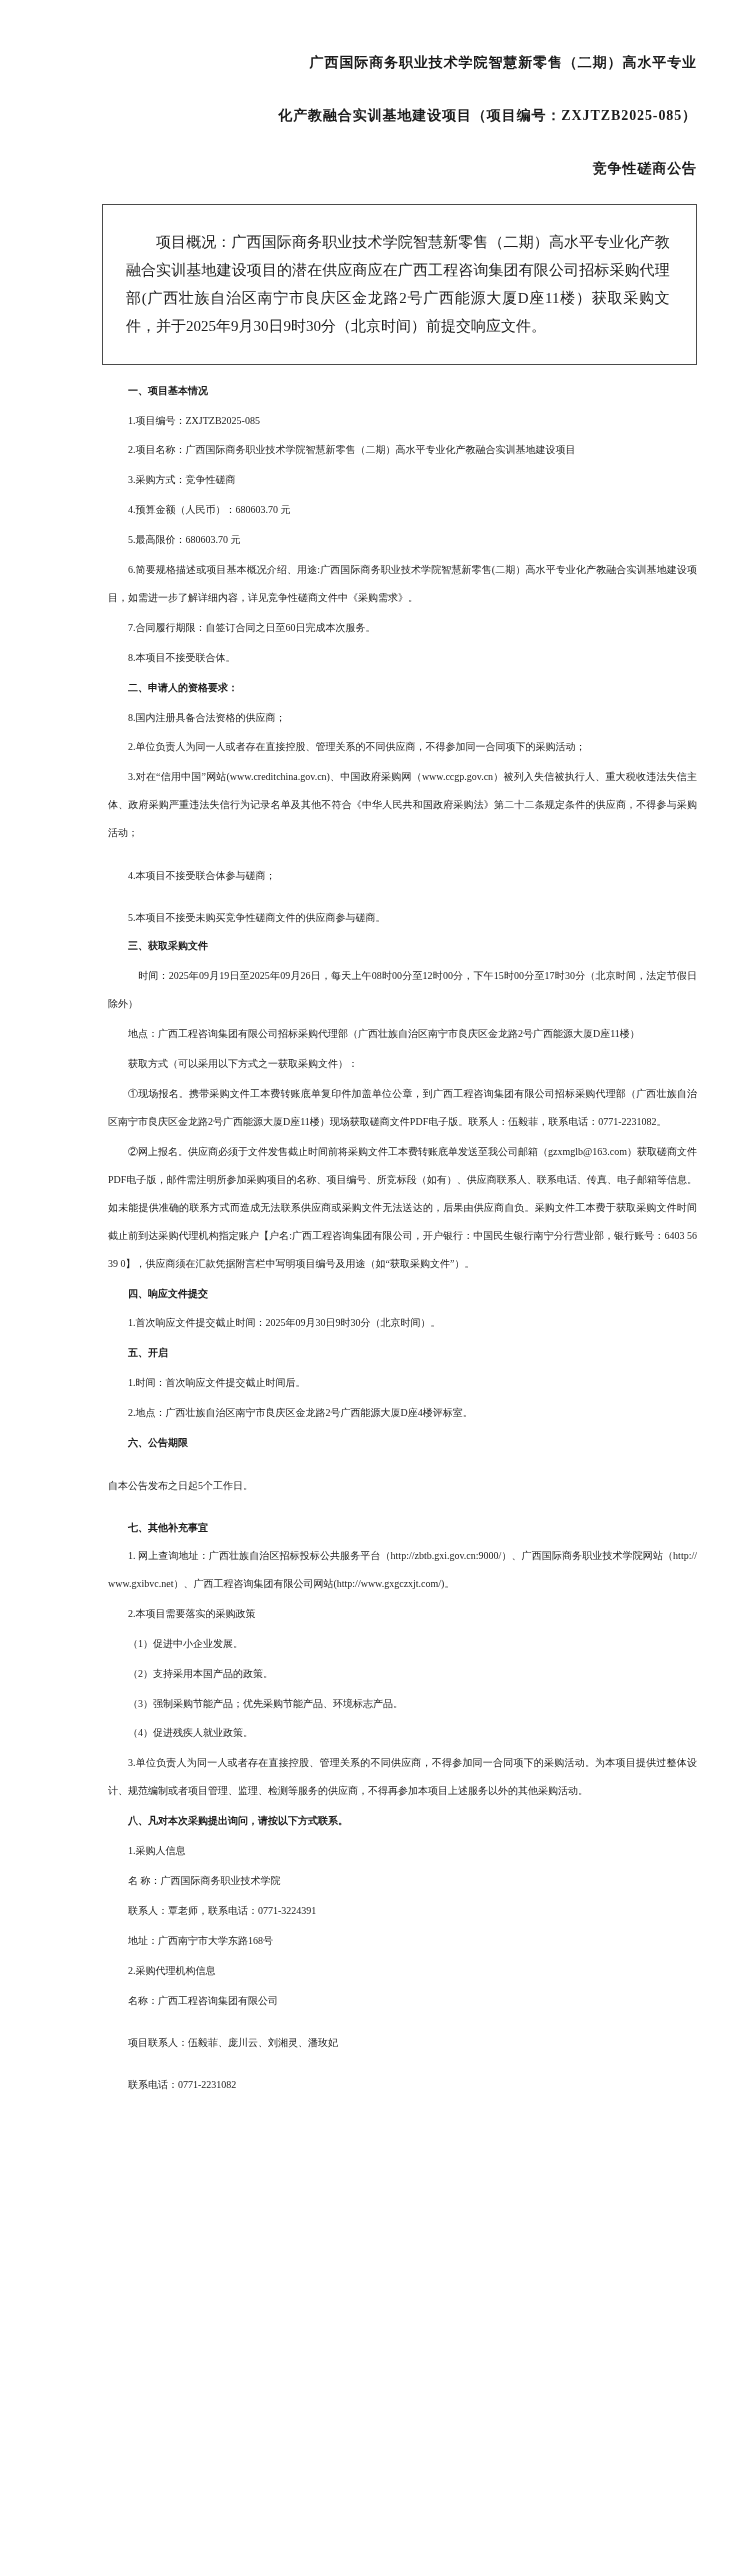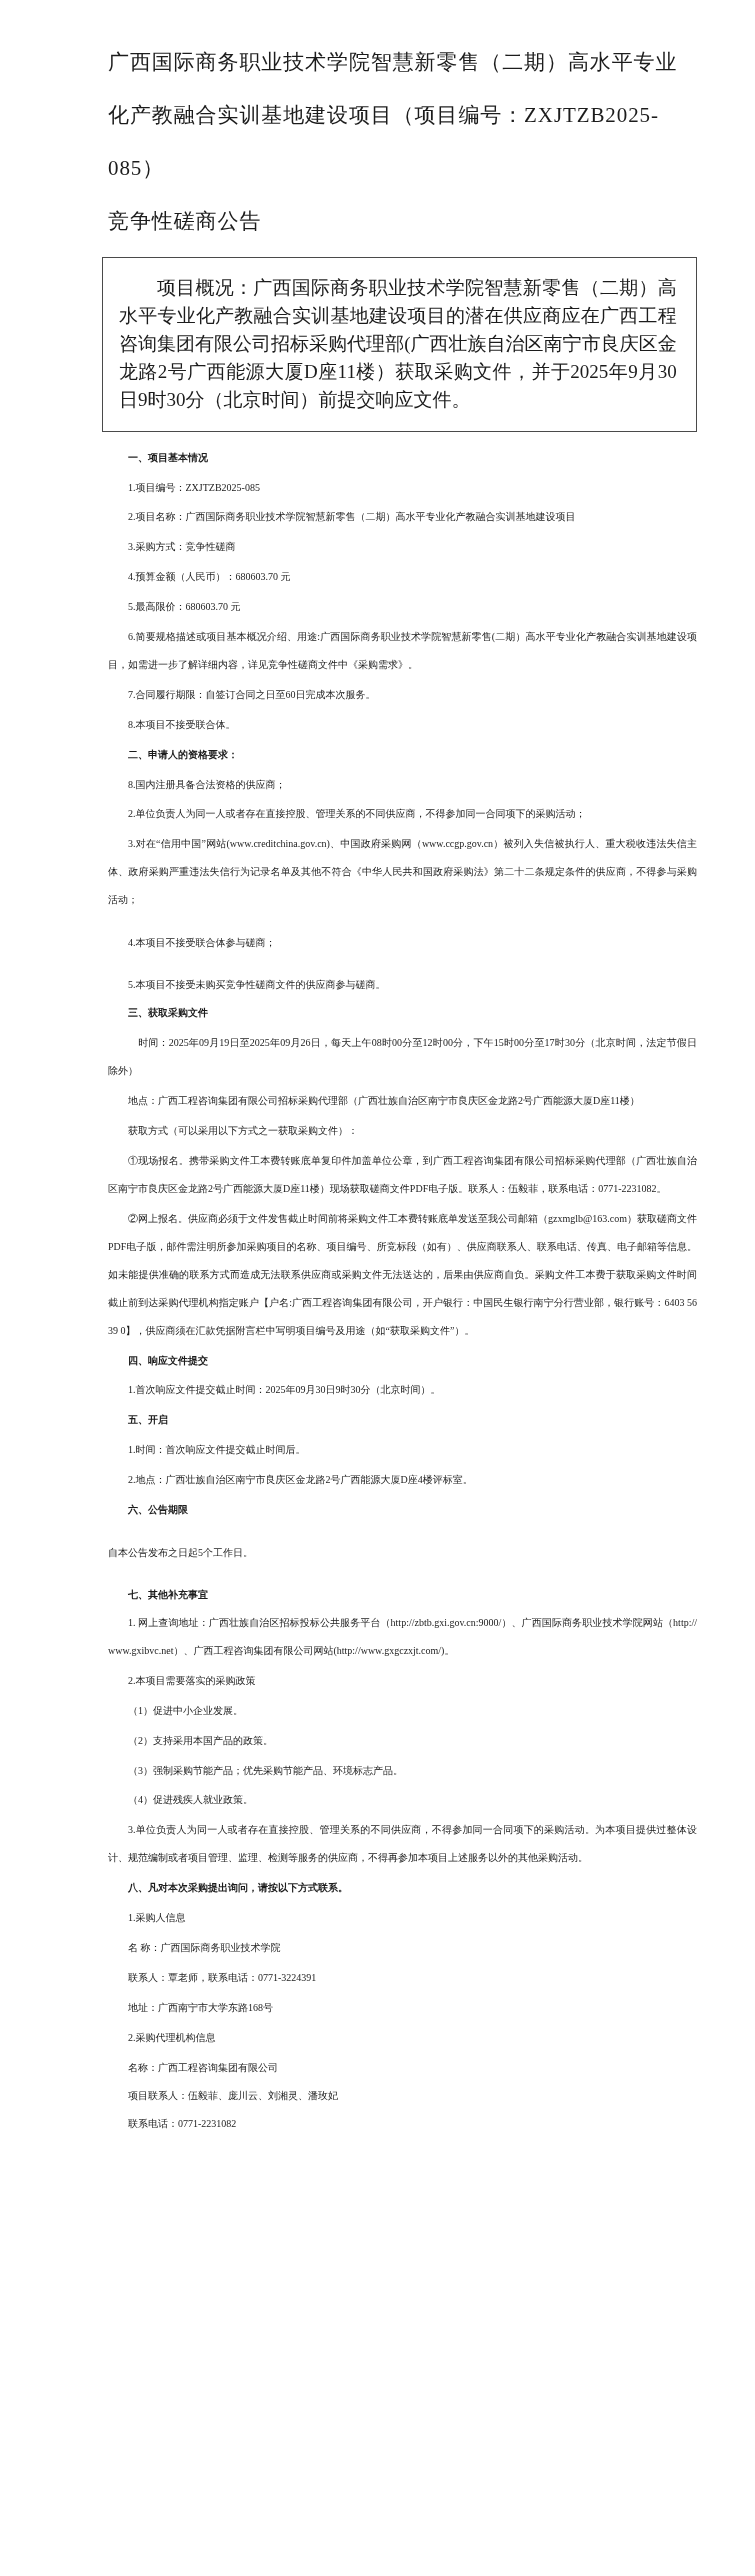--- a/index.html
+++ b/index.html
@@ -12,52 +12,52 @@
     width: 756px;
     min-height: 2576px;
     background: #ffffff;
     color: #1c1c1c;
     font-family: "Liberation Serif", "DejaVu Serif", serif;
     box-sizing: border-box;
     padding: 36px 59px 38px 108px;
   }
   .doc-title {
     margin: 0 0 9.4px 0;
-    font-size: 21px;
-    font-weight: normal;
-    text-align: left;
+    font-size: 14px;
+    font-weight: bold;
+    text-align: right;
     line-height: 53px;
     letter-spacing: 0.9px;
   }
   .doc-title .tl { display: block; }
   .overview-box {
     border: 1.9px solid #4a4a4a;
     margin: 7.6px 0 11.3px -5.7px;
     padding: 7.6px 11.3px 9.4px 7.6px;
   }
   .overview-box .ov {
-    margin: 8px;
-    font-size: 19px;
+    margin: 15px;
+    font-size: 15px;
     line-height: 28px;
     text-indent: 2em;
     text-align: justify;
   }
   .doc-body { font-size: 10px; }
   .doc-body .blk {
     margin: 1.9px 0 0 0;
     line-height: 28px;
     text-indent: 2em;
     text-align: justify;
     word-break: break-all;
   }
   .doc-body .t-h { font-weight: bold; }
   .doc-body .tight { line-height: 25.5px; margin-top: 16px; }
   .doc-body .noindent { text-indent: 0; }
   .doc-body .gapL { margin-top: 21px; }
-  .doc-body .gapS { margin-top: 0; }
+  .doc-body .gapS { margin-top: 14px; }
 </style>
 </head>
 <body>
 
 <div class="page">
 
   <h1 class="doc-title">
     <span class="tl">广西国际商务职业技术学院智慧新零售（二期）高水平专业</span>
     <span class="tl">化产教融合实训基地建设项目（项目编号：ZXJTZB2025-085）</span>
     <span class="tl">竞争性磋商公告</span>

